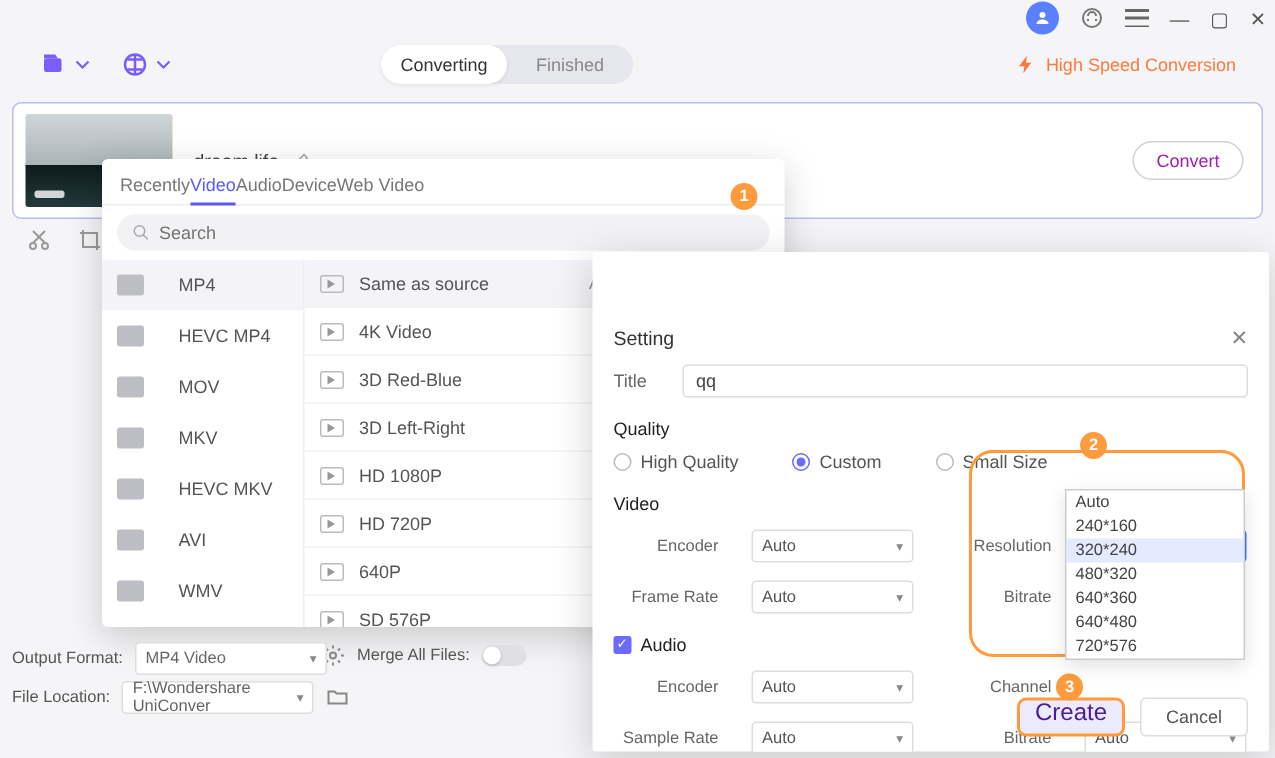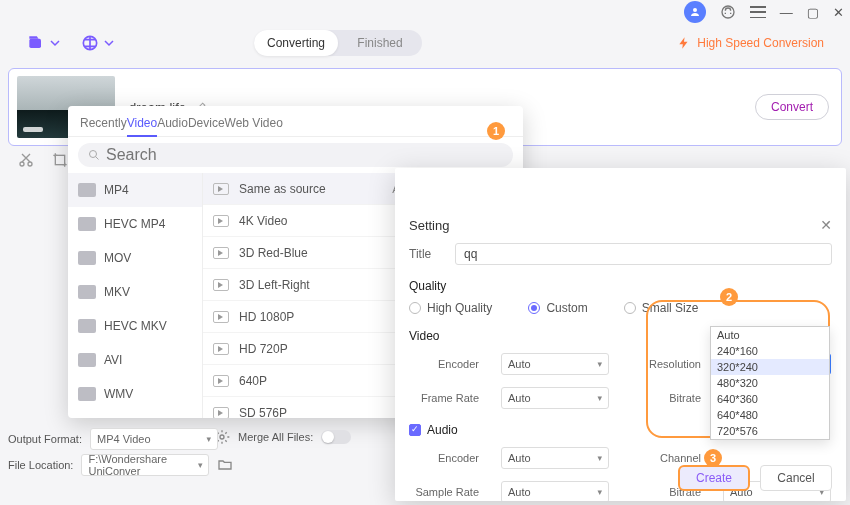--- a/index.html
+++ b/index.html
@@ -27,25 +27,25 @@
   .edit-title { color: #999; cursor: pointer; }
   .convert-btn { width: 74px; height: 26px; border: 1px solid #d0d0d8; border-radius: 13px; color: #a21caf; display: flex; align-items: center; justify-content: center; margin-right: 8px; background: #fff; cursor: pointer; font-size: 12px; }
   
   .tool-row { position: absolute; top: 152px; left: 18px; display: flex; align-items: center; gap: 18px; color: #888; }
   
   .format-panel { position: absolute; top: 106px; left: 68px; width: 455px; height: 312px; background: #fff; box-shadow: 0 6px 24px rgba(0,0,0,0.18); border-radius: 4px; display: flex; flex-direction: column; overflow: hidden; }
   .format-tabs { display: flex; padding: 10px 12px 6px; font-size: 12px; color: #777; border-bottom: 1px solid #eee; }
   .format-tab { cursor: pointer; }
   .format-tab.active { color: #5a5afc; border-bottom: 2px solid #5a5afc; padding-bottom: 4px; margin-bottom: -7px; }
   .search-box { margin: 6px 10px; height: 24px; border-radius: 12px; background: #f2f2f5; display: flex; align-items: center; padding: 0 10px; color: #999; gap: 6px; }
-  .search-box input { height:100%; border:none; background:transparent; outline:none; font-size:16px; flex:1; color:#a16207; }
+  .search-box input { height:100%; border:none; background:transparent; outline:none; font-size:12px; flex:1; color:#a16207; }
   
   .format-body { display: flex; flex: 1; overflow: hidden; }
   .sidebar-formats { width: 135px; border-right: 1px solid #eee; overflow-y: auto; }
-  .fmt-row { height: 34px; display: flex; align-items: center; gap: 8px; padding: 0 10px; color: #555; font-size: 12px; cursor: pointer; }
+  .fmt-row { height: 34px; display: flex; align-items: center; gap: 23px; padding: 0 10px; color: #555; font-size: 12px; cursor: pointer; }
   .fmt-row.active { background: #f4f4f8; }
   .fmt-ico { width: 18px; height: 14px; background: #bdbdc4; border-radius: 2px; }
   
   .preset-col { flex: 1; overflow-y: auto; }
   .preset-row { height: 32px; display: flex; align-items: center; padding: 0 10px; border-bottom: 1px solid #f3f3f3; cursor: pointer; gap: 10px; font-size: 12px; color: #555; }
   .preset-row.active { background: #f3f3f8; }
   .pico { width: 16px; height: 12px; border: 1px solid #bbb; border-radius: 2px; position: relative; }
   .pico::after { content:""; position:absolute; left:4px; top:2px; width:0; height:0; border-left:5px solid #999; border-top:3px solid transparent; border-bottom:3px solid transparent; }
   .preset-res { margin-left: auto; color: #888; font-size: 11px; }
   
@@ -84,21 +84,21 @@
   
   .audio-row { display: flex; align-items: center; gap: 6px; margin-top: 14px; }
   .chk { width: 12px; height: 12px; border: 1px solid #6a6aff; background: #6a6aff; border-radius: 2px; position: relative; }
   .chk::after { content:"✓"; color:#fff; font-size:9px; position:absolute; top:-1px; left:1px; }
   
   .dropdown-open { position: absolute; top: 54px; right: 16px; width: 120px; background: #fff; border: 1px solid #ccc; box-shadow: 0 4px 12px rgba(0,0,0,0.12); z-index: 20; }
   .dd-item { padding: 2px 6px; font-size: 11px; color: #444; cursor: pointer; }
   .dd-item.hl { background: #e4eaff; }
   
   .action-row { position: absolute; bottom: 10px; right: 14px; display: flex; gap: 10px; }
-  .btn-create { width: 72px; height: 26px; border: 2px solid #ff9a3d; border-radius: 6px; background: #ecebfd; color: #8b5cf6; display: flex; align-items: center; justify-content: center; cursor: pointer; font-size: 12px; position: relative; }
+  .btn-create { width: 72px; height: 26px; border: 2px solid #ff9a3d; border-radius: 6px; background: #ecebfd; color: #4c1d95; display: flex; align-items: flex-start; justify-content: center; cursor: pointer; font-size: 16px; position: relative; }
   .btn-cancel { width: 72px; height: 26px; border: 1px solid #ddd; border-radius: 4px; background: #fff; color: #555; display: flex; align-items: center; justify-content: center; cursor: pointer; font-size: 12px; }
   
   .callout-badge { position: absolute; width: 18px; height: 18px; background: #ff9a3d; color: #fff; font-size: 11px; border-radius: 50%; display: flex; align-items: center; justify-content: center; font-weight: 600; }
   
   .right-group-outline { position: absolute; top: 272px; right: 14px; width: 174px; height: 146px; border: 2px solid #ff9a3d; border-radius: 16px; pointer-events: none; }
   
   svg { display:block; }
 </style>
 </head>
 <body>

